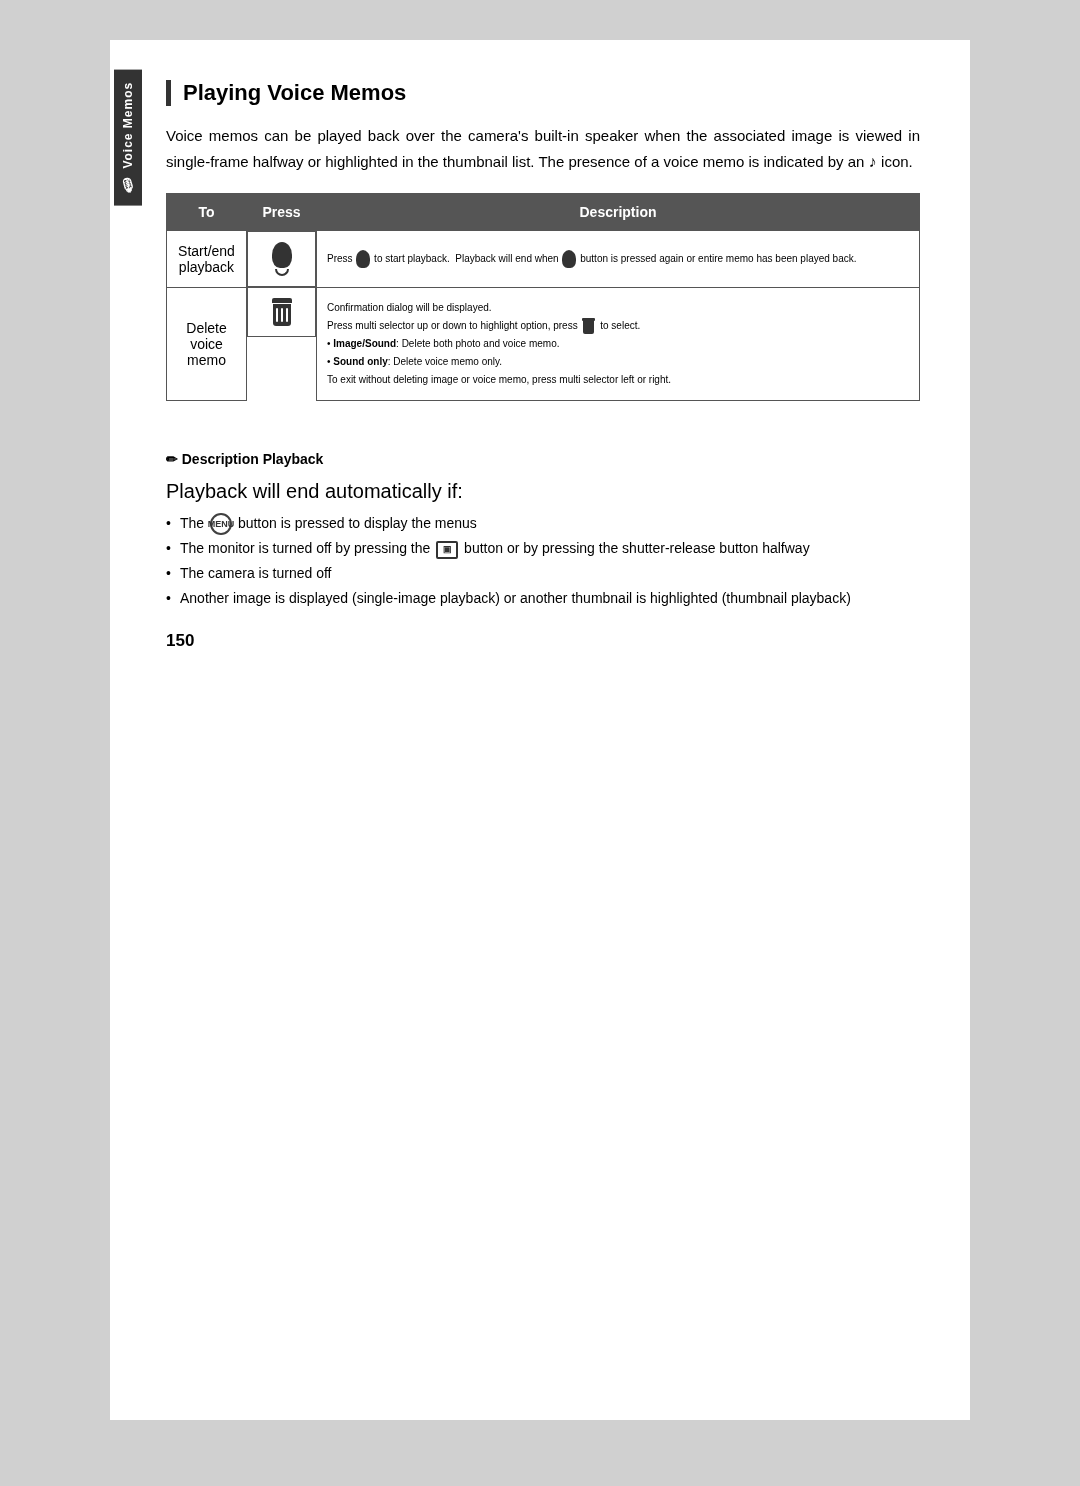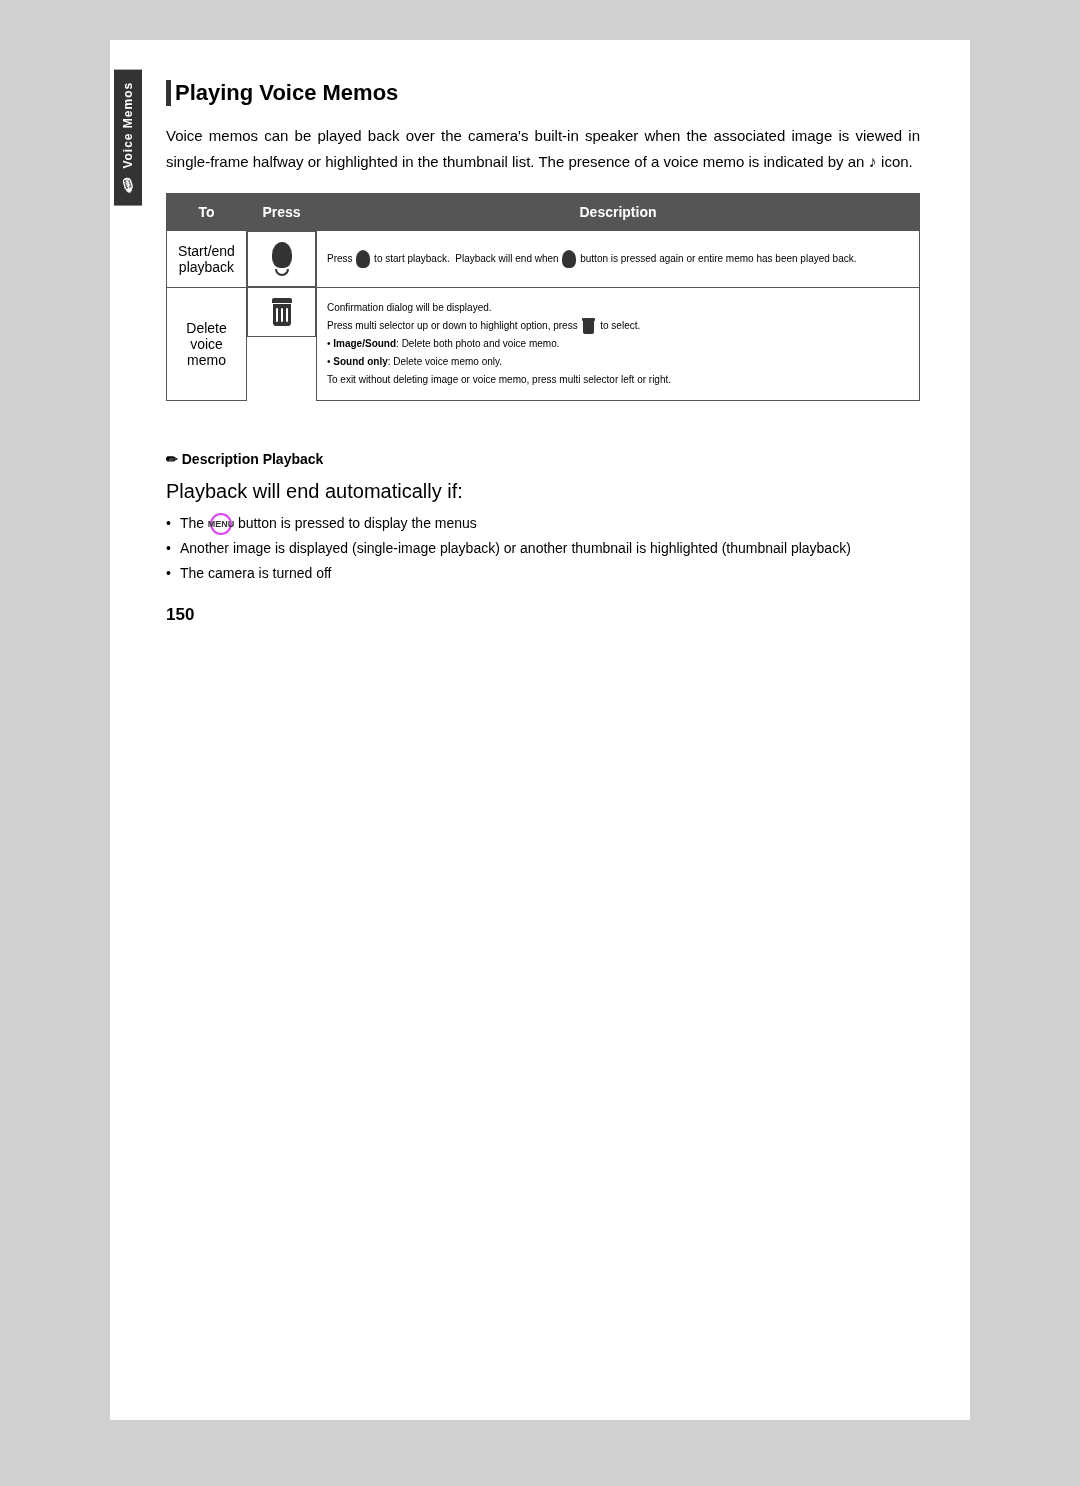--- a/index.html
+++ b/index.html
@@ -58,21 +58,21 @@
 
     
     .content {
       flex: 1;
       padding: 40px 50px 40px 20px;
     }
 
     
     .title-section {
       border-left: 5px solid #333;
-      padding-left: 4px;
+      padding-left: 12px;
       margin-bottom: 18px;
     }
 
     .page-title {
       font-size: 22px;
       font-weight: bold;
       color: #000;
       margin-bottom: 0;
     }
 
@@ -213,21 +213,21 @@
       margin-top: 20px;
       color: #000;
     }
 
     .menu-icon-inline {
       display: inline-flex;
       align-items: center;
       justify-content: center;
       width: 22px;
       height: 22px;
-      border: 2px solid #d946ef;
+      border: 2px solid #404040;
       border-radius: 50%;
       font-size: 9px;
       font-weight: bold;
       vertical-align: middle;
       margin: 0 2px;
       color: #333;
     }
 
     .monitor-icon-inline {
       display: inline-flex;
@@ -421,21 +421,24 @@
     <div class="note-section">
       <div class="note-title">
         <span class="note-pencil">✏</span>
         <span>Description Playback</span>
       </div>
       <p class="note-text">Playback will end automatically if:</p>
       <ul class="note-list">
         <li>
           The <span class="menu-icon-inline">MENU</span> button is pressed to display the menus
         </li>
+        <li>
+          The monitor is turned off by pressing the <span class="monitor-icon-inline">▣</span> button or by pressing the shutter-release button halfway
+        </li>
+        <li>The camera is turned off</li>
         <li>Another image is displayed (single-image playback) or another thumbnail is highlighted (thumbnail playback)</li>
-        <li>The camera is turned off</li>
       </ul>
     </div>
 
     <div class="page-number">150</div>
 
   </div>
 </div>
 
 </body></html>

